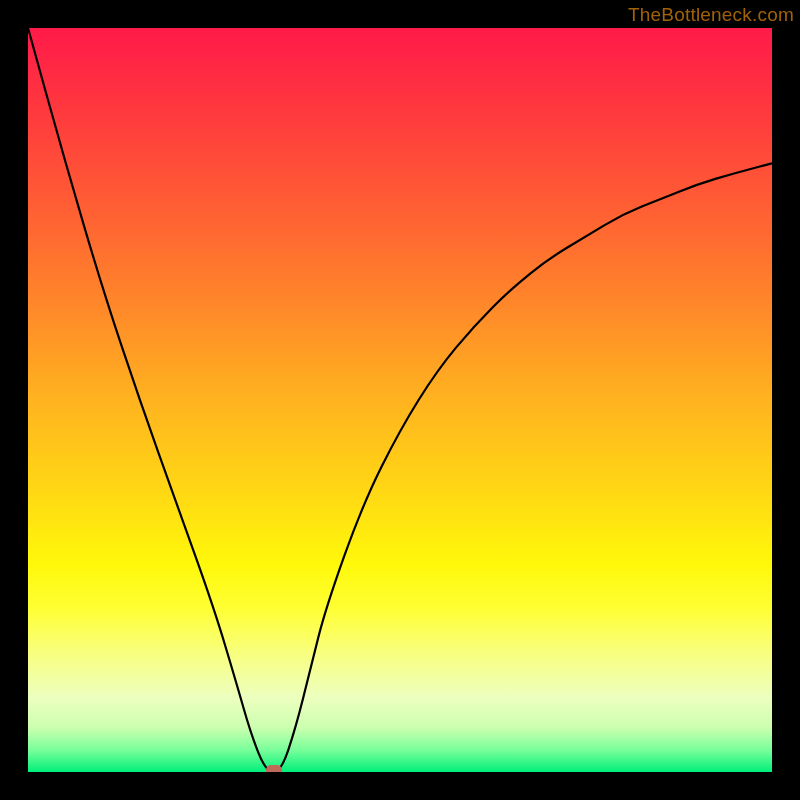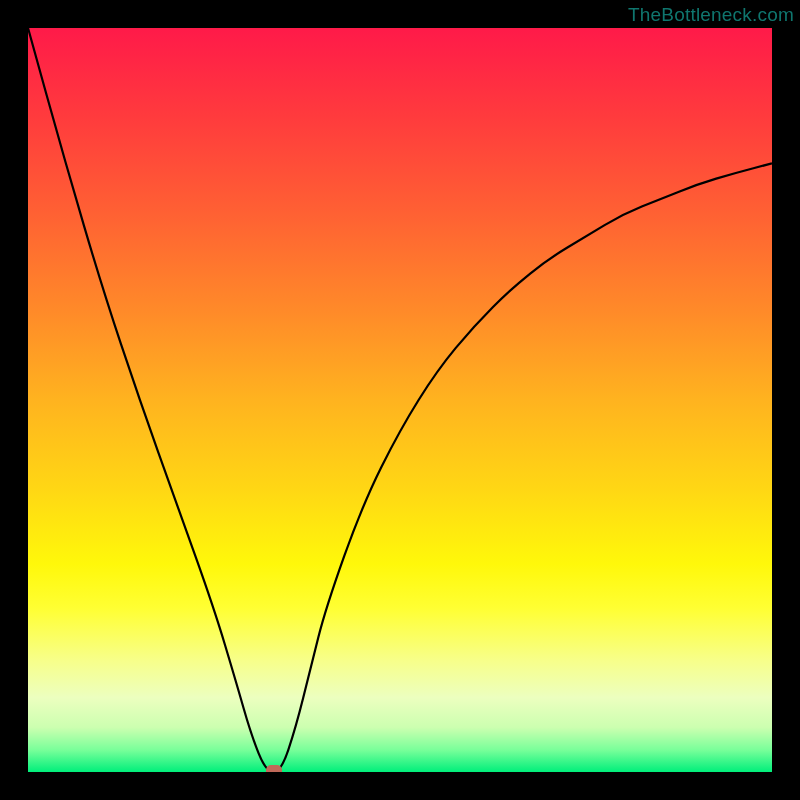--- a/index.html
+++ b/index.html
@@ -49,21 +49,21 @@
   .marker {
     position: absolute;
     width: 16px;
     height: 11px;
     border-radius: 5px;
   }
   .watermark {
     position: absolute;
     right: 6px;
     top: 4px;
-    color: #0f766e;
+    color: #a16207;
     font-size: 19px;
     letter-spacing: 0.2px;
   }
 </style>
 </head>
 <body>
 
 <div class="frame">
 
   <div class="plot-area">

